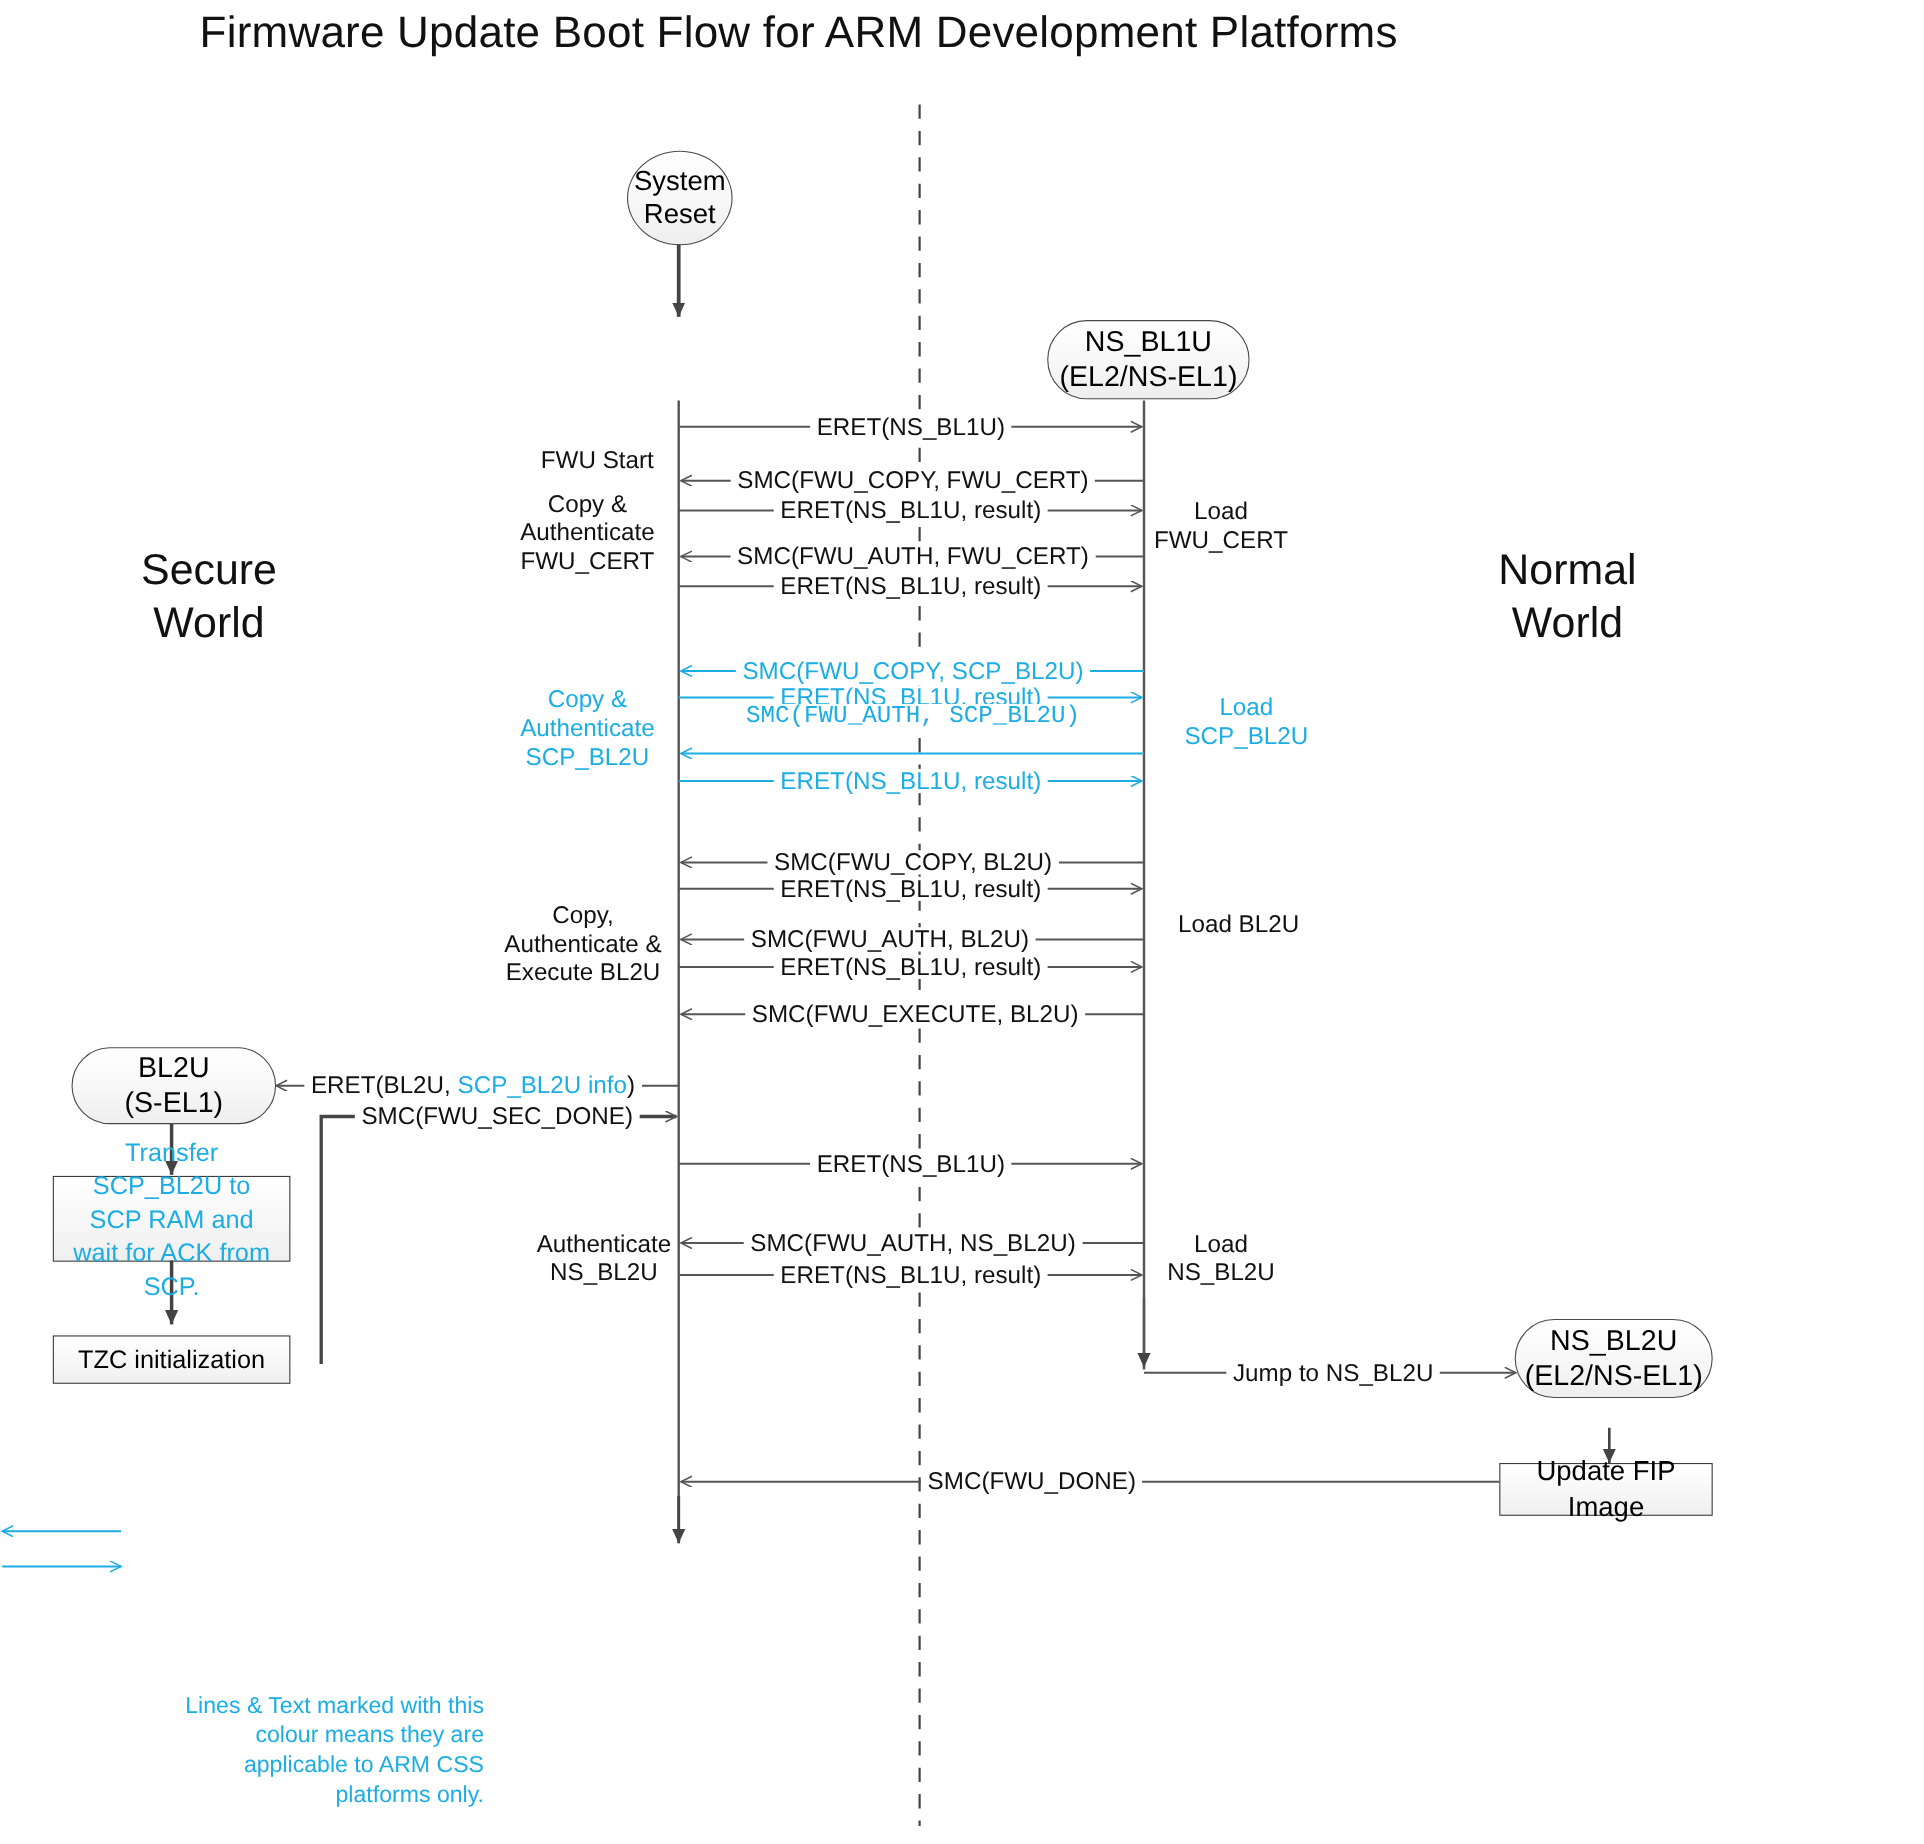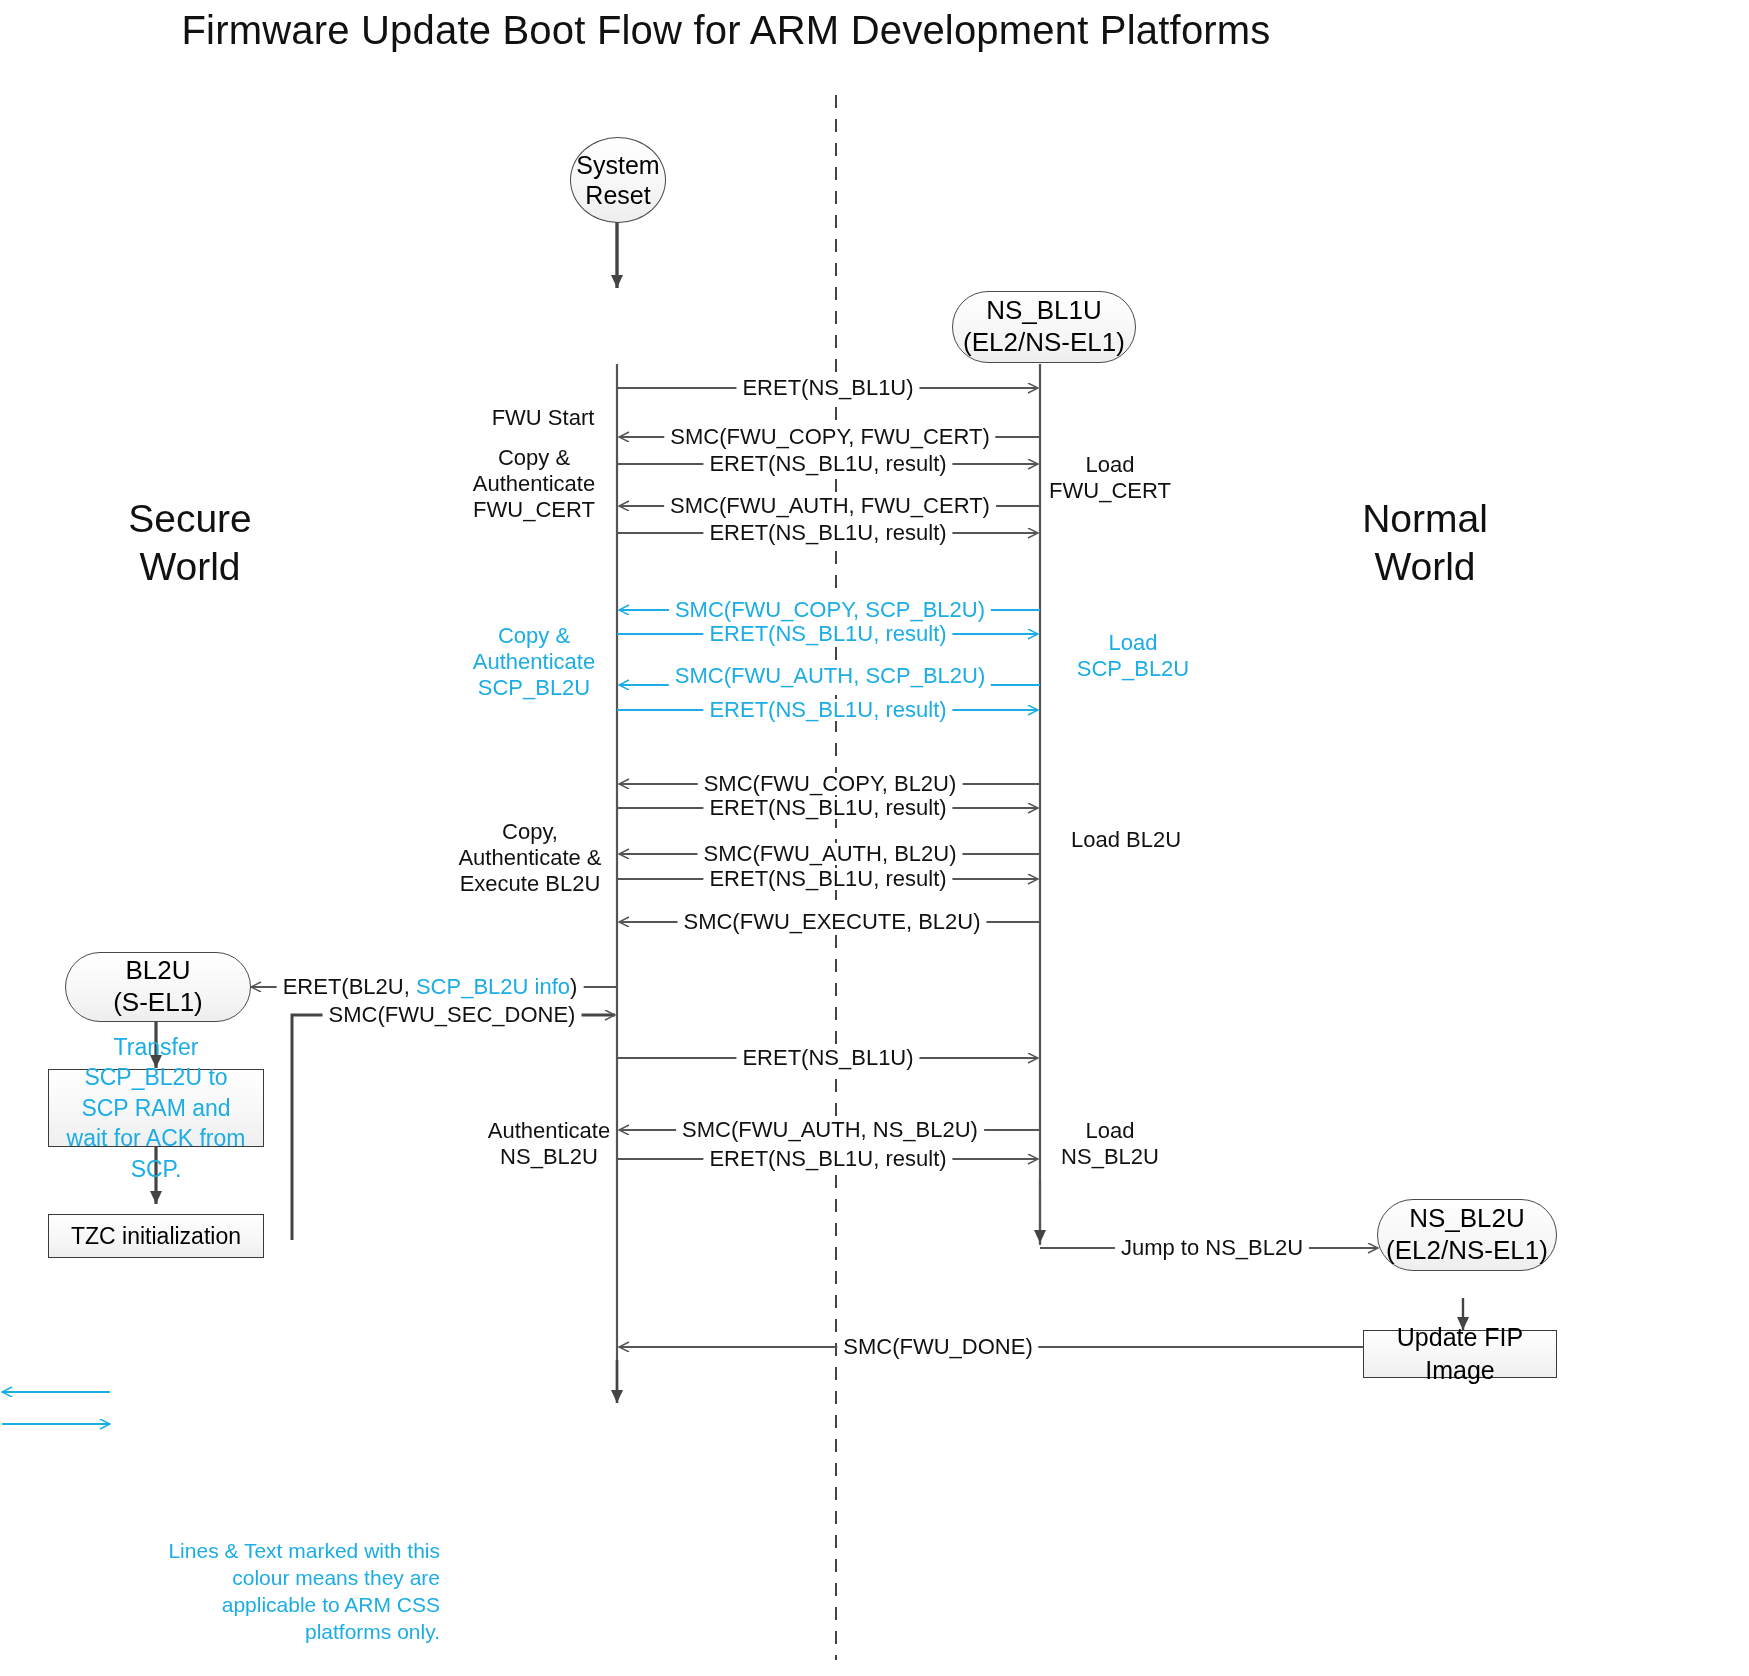--- a/index.html
+++ b/index.html
@@ -170,25 +170,25 @@
   <div class="side" style="left:1110px;top:1144px;">Load
 NS_BL2U</div>
 
   <div class="msg" style="left:828px;top:388px;">ERET(NS_BL1U)</div>
   <div class="msg" style="left:830px;top:437px;">SMC(FWU_COPY, FWU_CERT)</div>
   <div class="msg" style="left:828px;top:464px;">ERET(NS_BL1U, result)</div>
   <div class="msg" style="left:830px;top:506px;">SMC(FWU_AUTH, FWU_CERT)</div>
   <div class="msg" style="left:828px;top:533px;">ERET(NS_BL1U, result)</div>
   <div class="msg c" style="left:830px;top:610px;">SMC(FWU_COPY, SCP_BL2U)</div>
   <div class="msg c" style="left:828px;top:634px;">ERET(NS_BL1U, result)</div>
-  <div class="msg c" style="left:830px;top:676px;">SMC(FWU_AUTH, SCP_BL2U)</div>
+  <div class="msg c" style="left:830px;top:651px;font-family:Liberation Mono, monospace;">SMC(FWU_AUTH, SCP_BL2U)</div>
   <div class="msg c" style="left:828px;top:710px;">ERET(NS_BL1U, result)</div>
   <div class="msg" style="left:830px;top:784px;">SMC(FWU_COPY, BL2U)</div>
   <div class="msg" style="left:828px;top:808px;">ERET(NS_BL1U, result)</div>
-  <div class="msg" style="left:830px;top:854px;">SMC(FWU_AUTH, BL2U)</div>
+  <div class="msg" style="left:809px;top:854px;">SMC(FWU_AUTH, BL2U)</div>
   <div class="msg" style="left:828px;top:879px;">ERET(NS_BL1U, result)</div>
   <div class="msg" style="left:832px;top:922px;">SMC(FWU_EXECUTE, BL2U)</div>
 
   <div class="msg" style="left:430px;top:987px;">
     <span>ERET(BL2U, </span><span class="cyan">SCP_BL2U info</span><span>)</span>
   </div>
 
   <div class="msg" style="left:452px;top:1015px;">SMC(FWU_SEC_DONE)</div>
   <div class="msg" style="left:828px;top:1058px;">ERET(NS_BL1U)</div>
   <div class="msg" style="left:830px;top:1130px;">SMC(FWU_AUTH, NS_BL2U)</div>

